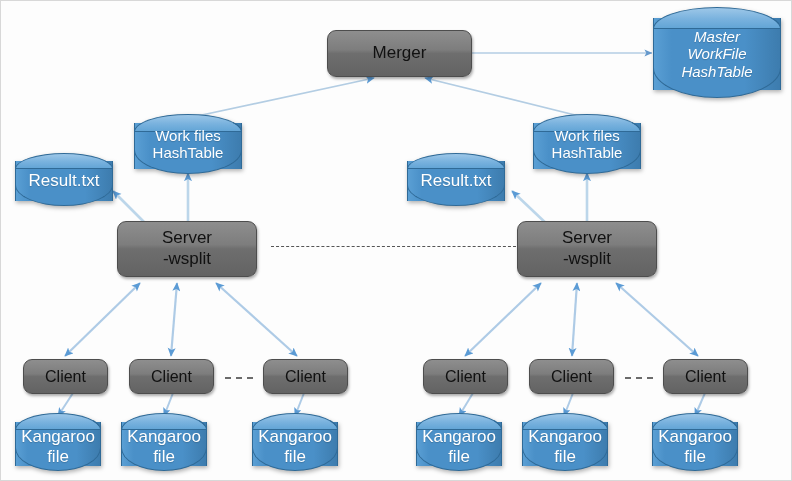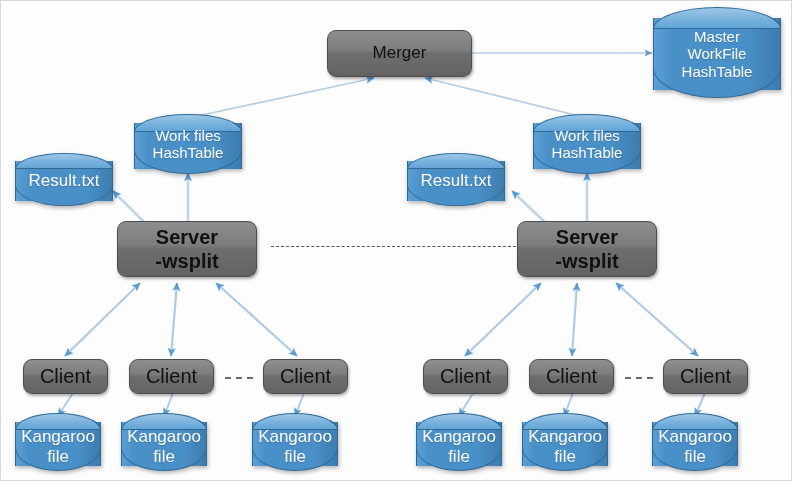--- a/index.html
+++ b/index.html
@@ -36,22 +36,22 @@
     align-items:center;
     justify-content:center;
     text-align:center;
     color:#111111;
     line-height:1.22;
     z-index:4;
   }
   .pbox .lbl{display:block;white-space:pre-line;}
 
   .pbox.merger{font-size:17px;}
-  .pbox.server{font-size:20px;font-weight:bold;}
-  .pbox.client{font-size:20px;}
+  .pbox.server{font-size:17px;}
+  .pbox.client{font-size:16px;}
 
   
   .cyl{
     position:absolute;
     z-index:3;
     filter:drop-shadow(1px 2px 2px rgba(0,0,0,.30));
   }
   .cyl .body{
     position:absolute;
     left:0; right:0;
@@ -158,21 +158,21 @@
   <div class="hdash" style="left:270px; top:245px; width:245px;"></div>
 
   <div class="pbox merger" style="left:326px; top:29px; width:145px; height:47px;">
     <span class="lbl">Merger</span>
   </div>
 
   <div class="cyl med" style="left:652px; top:6px; width:128px; height:94px;">
     <div class="body" style="top:11px; height:72px;"></div>
     <div class="bottom" style="top:61px; height:30px;"></div>
     <div class="top" style="height:22px;"></div>
-    <div class="txt" style="top:21px;">Master
+    <div class="txt" style="top:21px;font-style:italic;">Master
 WorkFile
 HashTable</div>
   </div>
 
   <div class="cyl med" style="left:133px; top:113px; width:108px; height:63px;">
     <div class="body" style="top:9px; height:46px;"></div>
     <div class="bottom" style="top:36px; height:24px;"></div>
     <div class="top" style="height:18px;"></div>
     <div class="txt" style="top:13px;">Work files
 HashTable</div>

